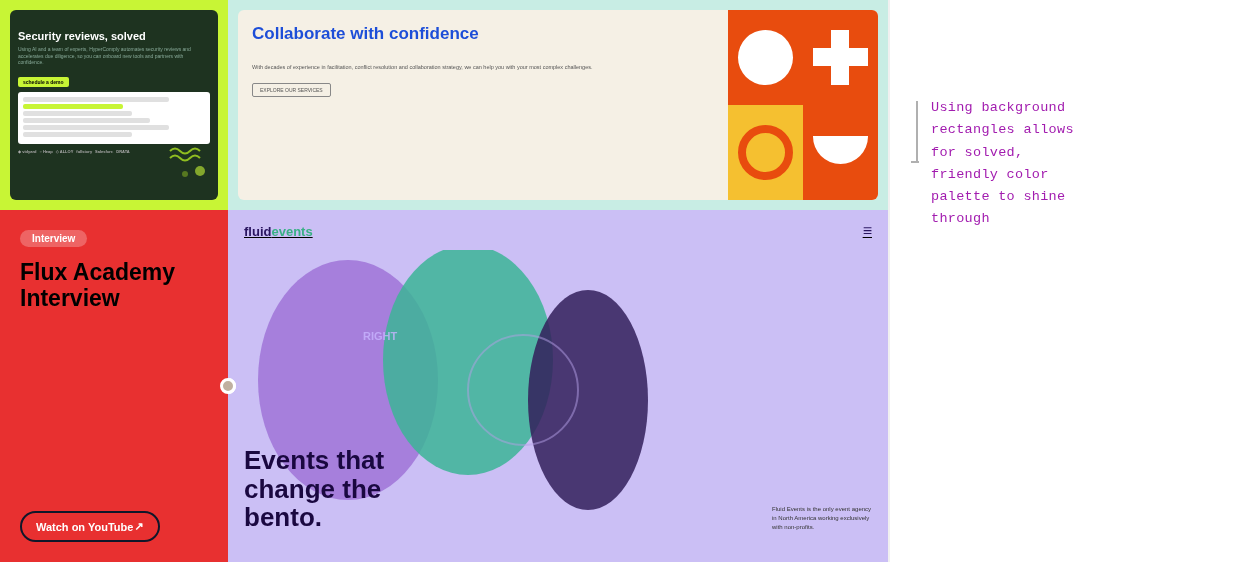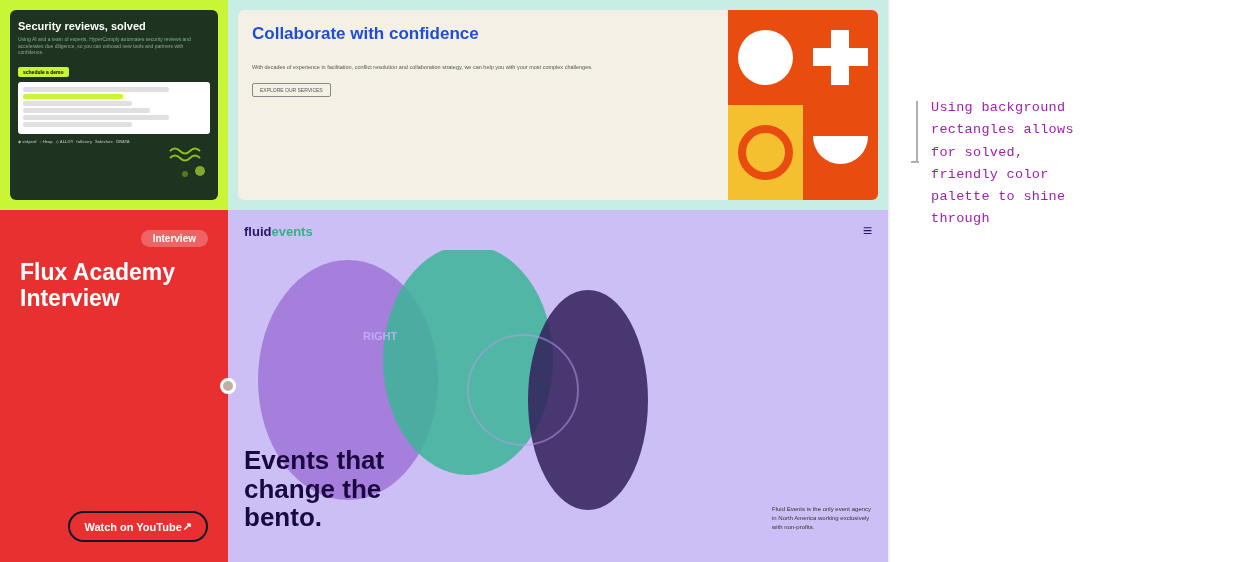--- a/index.html
+++ b/index.html
@@ -52,21 +52,21 @@
       grid-template-columns: 228px 660px;
       grid-template-rows: 210px 352px;
     }
 
     
     .sec-inner {
       background: #1e3320;
       width: 100%;
       height: 100%;
       border-radius: 6px;
-      padding: 10px 8px;
+      padding: 20px 8px;
       overflow: hidden;
       position: relative;
     }
     .sec-title { color: #fff; font-size: 11px; font-weight: 800; line-height: 1.2; margin-bottom: 3px; }
     .sec-sub { color: #8a9; font-size: 5px; line-height: 1.3; margin-bottom: 4px; }
     .sec-btn {
       background: #c8f535;
       color: #000;
       font-size: 5px;
       padding: 2px 5px;
@@ -161,21 +161,21 @@
       background: rgba(255,255,255,0.25);
       color: white;
       border-radius: 20px;
       padding: 3px 12px;
       font-size: 10px;
       font-weight: 600;
       width: fit-content;
       margin-bottom: 12px;
     }
     .int-title-text {
-      color: #ffffff;
+      color: #000000;
       font-size: 23px;
       font-weight: 800;
       line-height: 1.15;
       flex: 1;
     }
     .int-watch-btn {
       background: transparent;
       border: 2px solid #0f172a;
       border-radius: 25px;
       color: white;
@@ -198,20 +198,21 @@
       overflow: hidden;
     }
     .fluid-nav {
       position: absolute;
       top: 12px;
       left: 16px;
       right: 16px;
       display: flex;
       align-items: center;
       justify-content: space-between;
+      text-decoration: underline;
     }
     .fluid-logo-text {
       font-size: 13px;
       font-weight: 800;
       color: #2a1560;
     }
     .fluid-logo-text .accent { color: #38b085; }
     .fluid-hamburger { font-size: 16px; color: #2a1560; }
     .fluid-blobs {
       position: absolute;
@@ -313,21 +314,21 @@
           <div class="shape-q3">
             <div class="sun-shape"></div>
           </div>
           <div class="shape-q4">
             <div class="half-circle"></div>
           </div>
         </div>
       </div>
     </div>
 
-    <div class="cell-interview" style="background:#e83030; position:relative;align-items:flex-end;">
+    <div class="cell-interview" style="background:#e83030; position:relative;">
       <div class="int-badge">Interview</div>
       <div class="int-title-text">Flux Academy Interview</div>
       <button class="int-watch-btn">
         <span>Watch on YouTube</span>
         <span>↗</span>
       </button>
 
       <div style="position:absolute; right:-8px; top:50%; transform:translateY(-50%); width:16px; height:16px; border-radius:50%; background:#c0b0a0; border:3px solid white; z-index:20;"></div>
     </div>
 

